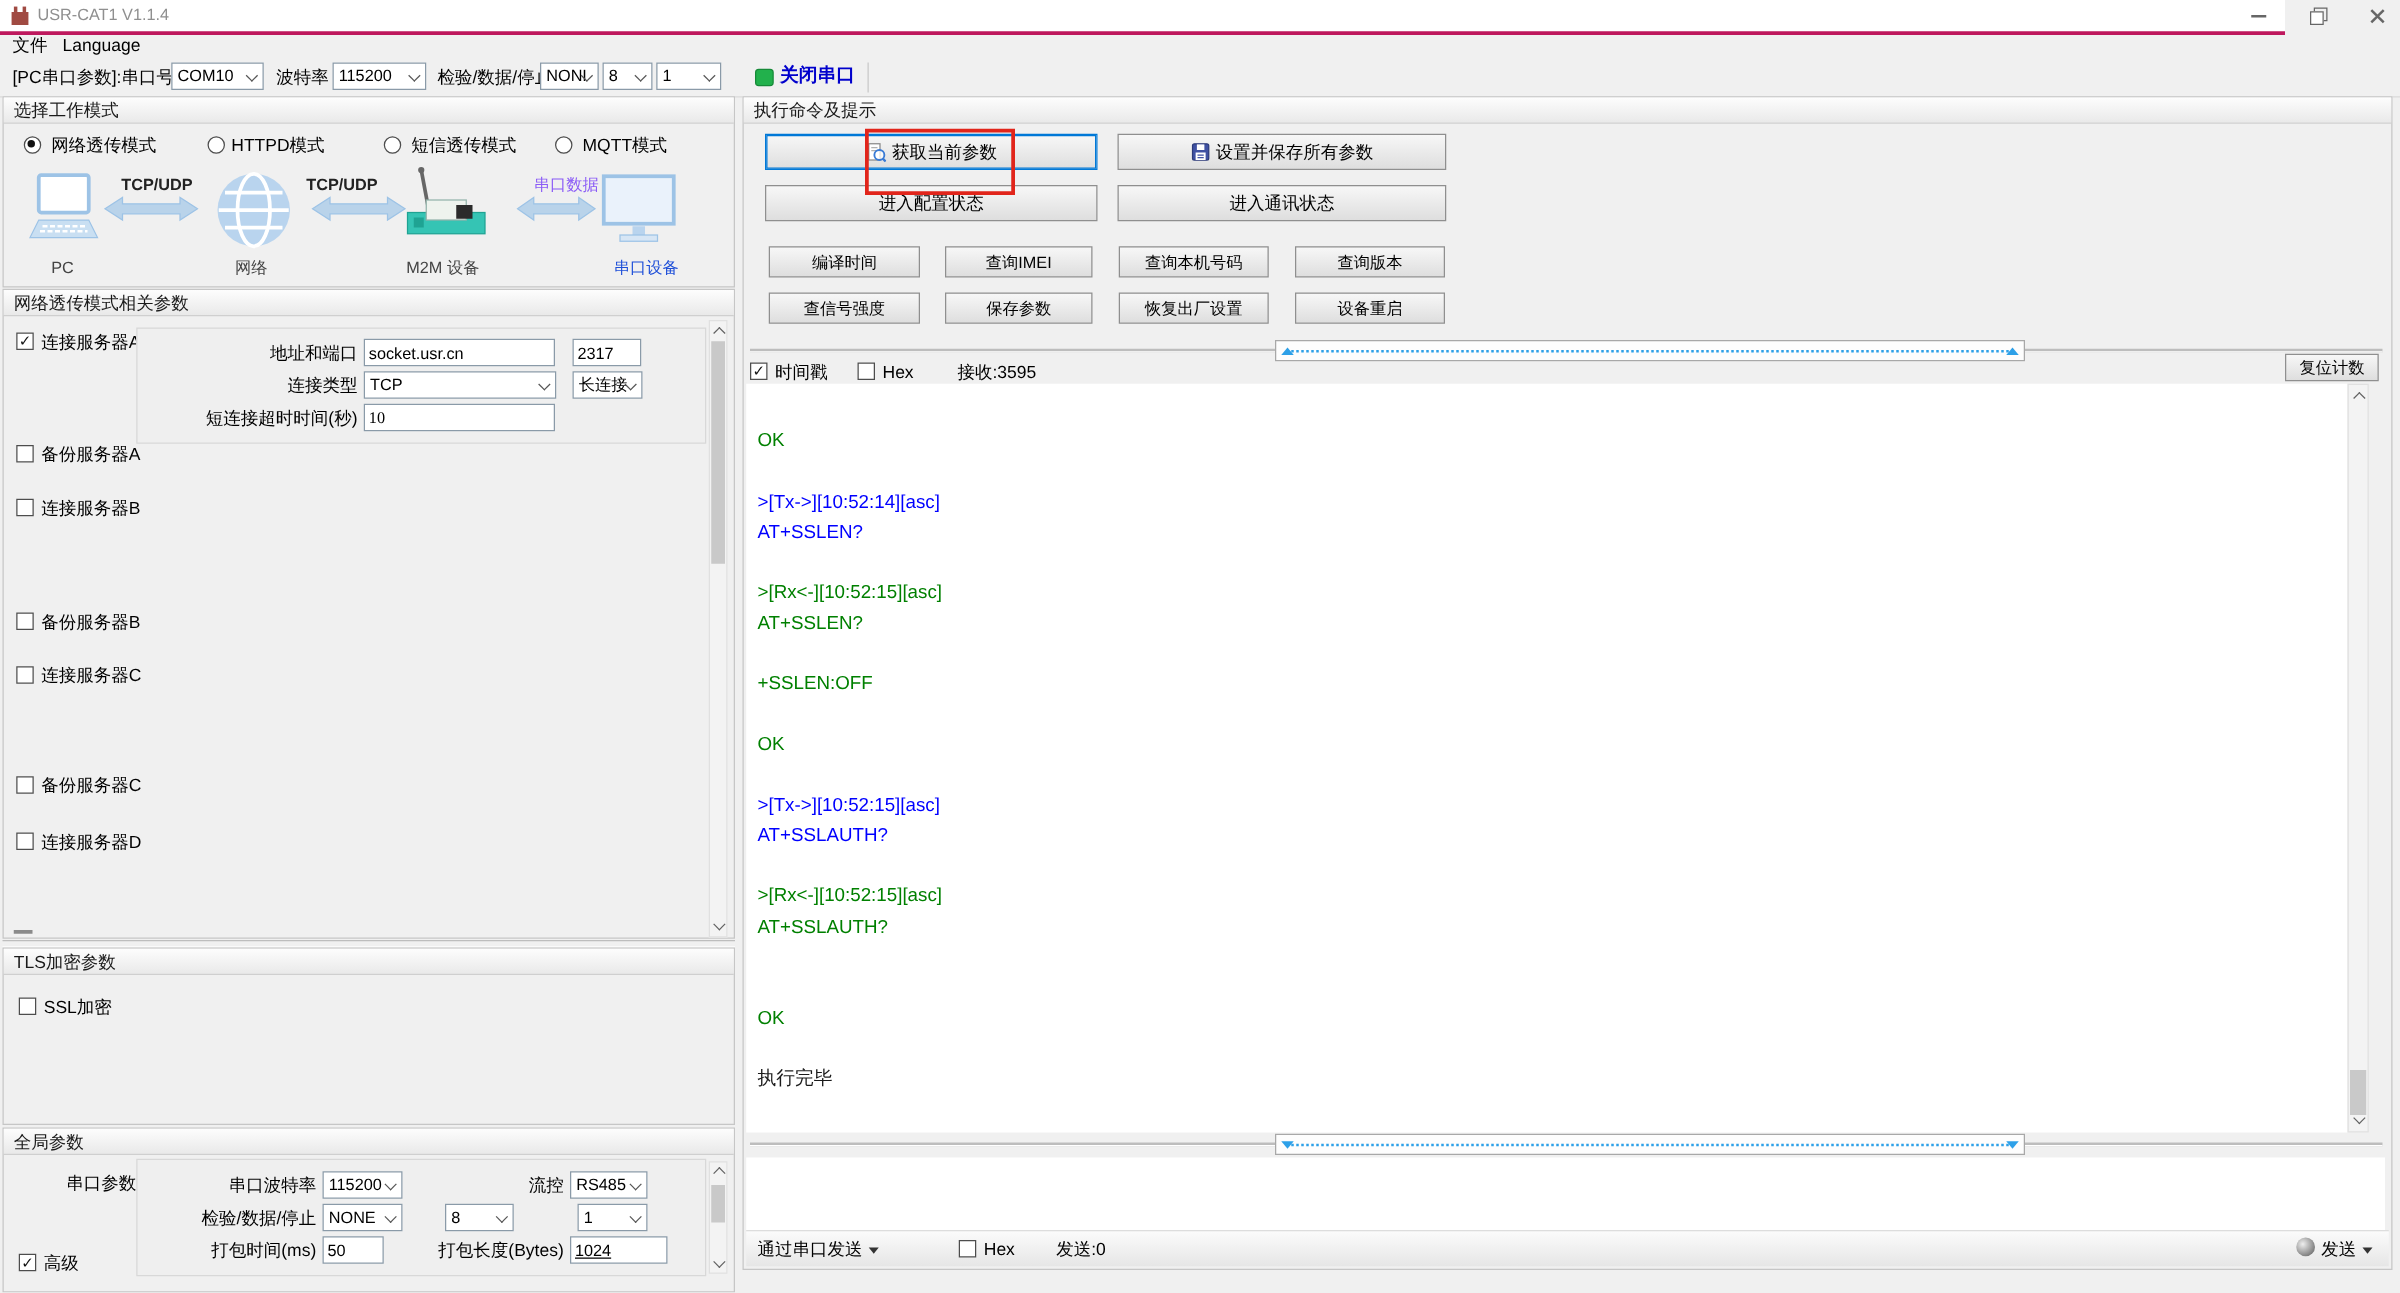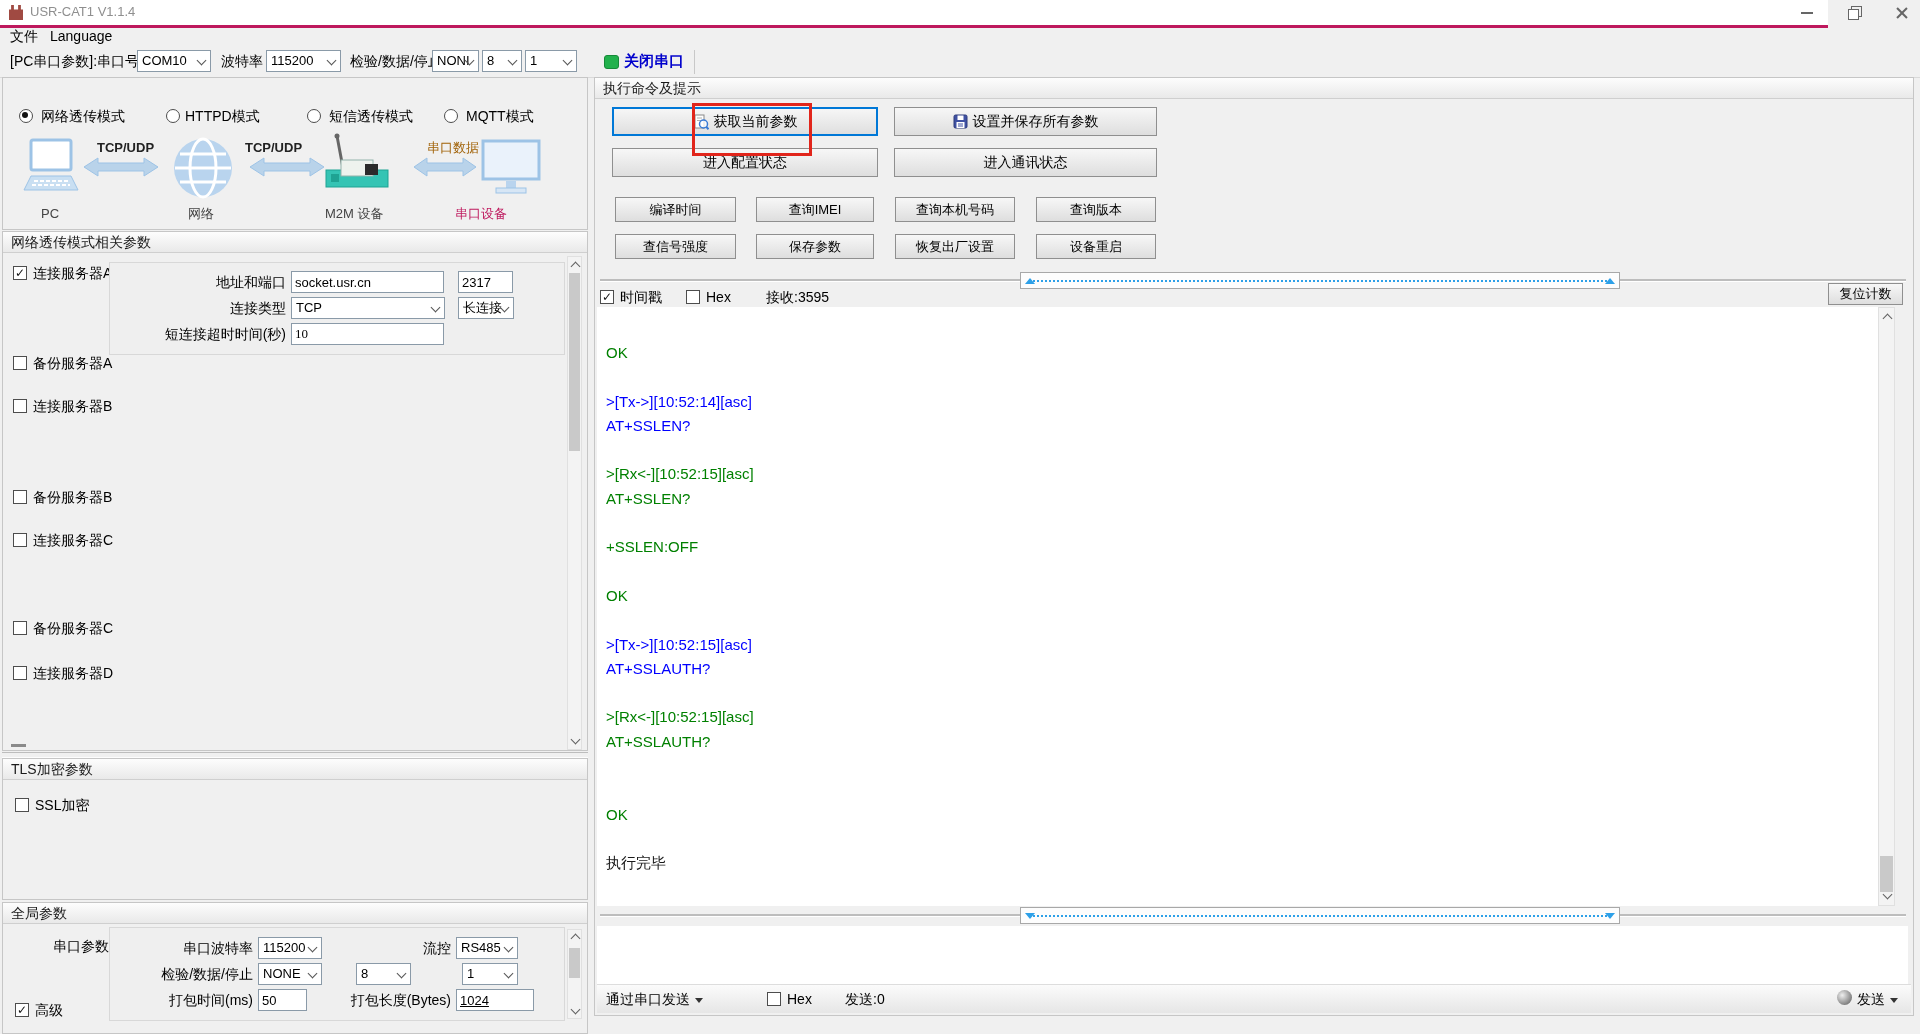--- a/index.html
+++ b/index.html
@@ -102,33 +102,34 @@
   </div>
   <div class="sel" style="left:525px;top:3px;width:46px">
     <span>1</span><i class="chev"></i>
   </div>
   <div class="abs" style="left:604px;top:8px;width:13px;height:12px;background:#22b14c;border:1px solid #168a38;border-radius:3px"></div>
   <span class="lbl" style="left:624px;top:4px;color:#0000cc;font-weight:bold;font-size:15px">关闭串口</span>
   <div class="vline" style="left:694px;top:3px;height:24px"></div>
 </div>
 
 <div class="group" style="left:2px;top:77px;width:586px;height:153px">
+  <div class="ghdr">选择工作模式</div>
 
   <div class="radio on" style="left:16px;top:31px"></div>
   <span class="lbl" style="left:38px;top:28px">网络透传模式</span>
   <div class="radio" style="left:163px;top:31px"></div>
   <span class="lbl" style="left:182px;top:28px">HTTPD模式</span>
   <div class="radio" style="left:304px;top:31px"></div>
   <span class="lbl" style="left:326px;top:28px">短信透传模式</span>
   <div class="radio" style="left:441px;top:31px"></div>
   <span class="lbl" style="left:463px;top:28px">MQTT模式</span>
 
   <span class="lbl" style="left:94px;top:60px;font-weight:bold;color:#222;font-size:13px">TCP/UDP</span>
   <span class="lbl" style="left:242px;top:60px;font-weight:bold;color:#222;font-size:13px">TCP/UDP</span>
-  <span class="lbl" style="left:424px;top:60px;color:#a16207;font-size:13px">串口数据</span>
+  <span class="lbl" style="left:424px;top:60px;color:#8b5cf6;font-size:13px">串口数据</span>
 
   <svg class="abs" style="left:16px;top:58px" width="64" height="62">
     <rect x="12" y="4" width="40" height="30" rx="2" fill="#fff" stroke="#9dc3e6" stroke-width="3"></rect>
     <polygon points="5,54 59,54 52,40 12,40" fill="#c9dff2" stroke="#9dc3e6"></polygon>
     <line x1="15" y1="45" x2="49" y2="45" stroke="#fff" stroke-width="2" stroke-dasharray="4,2"></line>
     <line x1="13" y1="49" x2="51" y2="49" stroke="#fff" stroke-width="2" stroke-dasharray="4,2"></line>
   </svg>
   <svg class="abs" style="left:80px;top:78px" width="76" height="22">
     <polygon points="1,11 15,2 15,7 61,7 61,2 75,11 61,20 61,15 15,15 15,20" fill="#b9d3ea" stroke="#9dc3e6"></polygon>
   </svg>
@@ -155,21 +156,21 @@
   </svg>
   <svg class="abs" style="left:477px;top:60px" width="62" height="60">
     <rect x="3" y="3" width="56" height="38" fill="#eaf2fb" stroke="#9dc3e6" stroke-width="3"></rect>
     <rect x="26" y="43" width="10" height="7" fill="#b9d4ee"></rect>
     <rect x="16" y="50" width="30" height="5" fill="#d7e6f5" stroke="#9dc3e6"></rect>
   </svg>
 
   <span class="lbl" style="left:38px;top:126px;color:#444;font-size:13px">PC</span>
   <span class="lbl" style="left:185px;top:126px;color:#444;font-size:13px">网络</span>
   <span class="lbl" style="left:322px;top:126px;color:#444;font-size:13px">M2M 设备</span>
-  <span class="lbl" style="left:452px;top:126px;color:#be185d;font-size:13px">串口设备</span>
+  <span class="lbl" style="left:488px;top:126px;color:#1d4ed8;font-size:13px">串口设备</span>
 </div>
 
 <div class="group" style="left:2px;top:231px;width:586px;height:520px">
   <div class="ghdr">网络透传模式相关参数</div>
 
   <div class="cb checked" style="left:10px;top:34px"></div>
   <span class="lbl" style="left:30px;top:31px">连接服务器A</span>
 
   <div class="panel" style="left:106px;top:30px;width:456px;height:93px"></div>
   <span class="lbl" style="left:100px;top:40px;width:183px;text-align:right">地址和端口</span>

